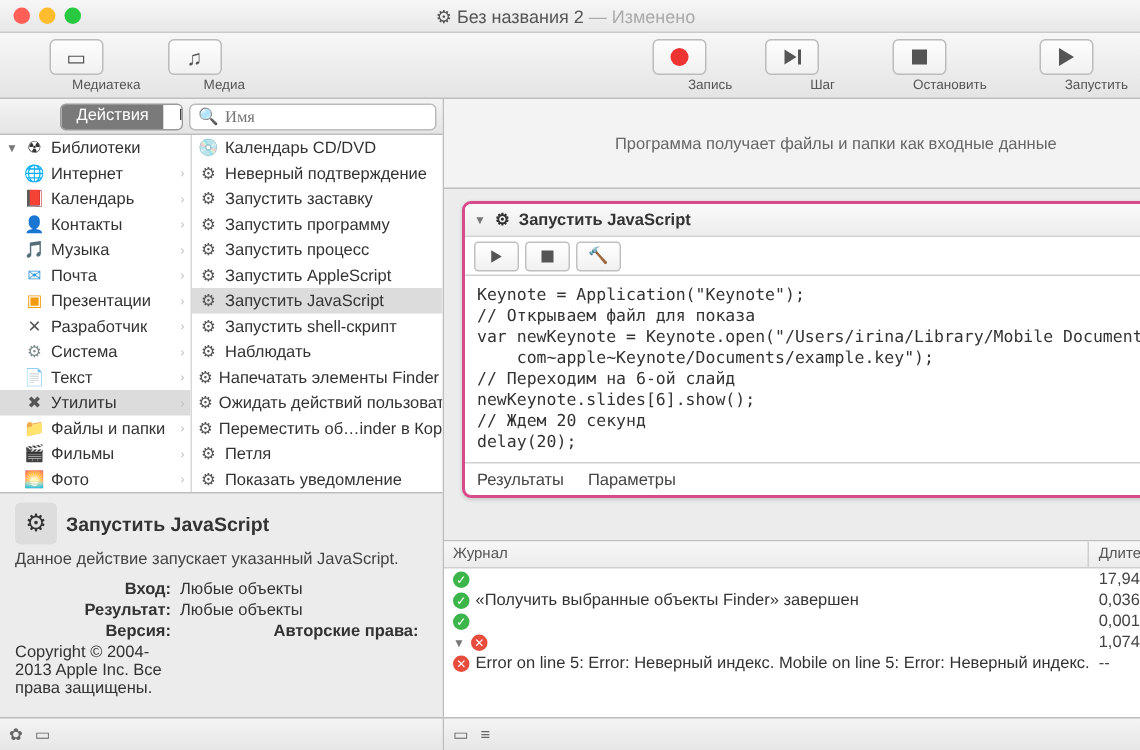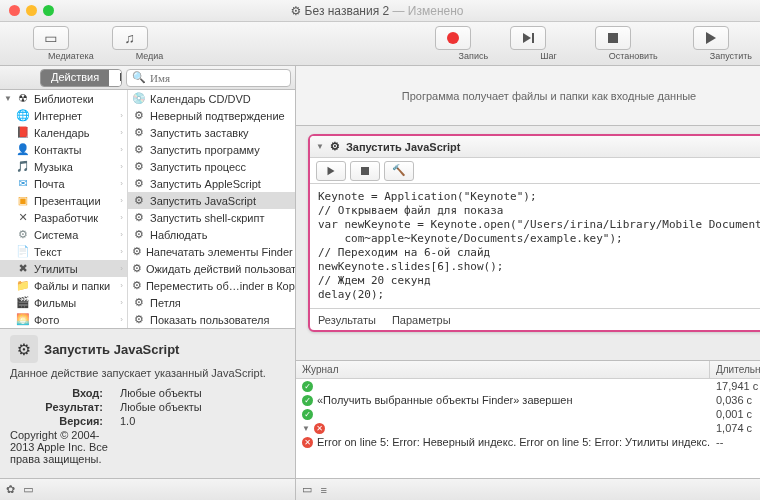--- a/index.html
+++ b/index.html
@@ -44,21 +44,21 @@
 .li .ic { width: 14px; height: 14px; display: flex; align-items: center; justify-content: center; font-size: 11px; }
 .tri { color: #777; font-size: 8px; display:inline-block; width:8px; }
 .chev { color:#bbb; font-size:8px; margin-left:auto; }
 
 .info { height: 150px; border-top: 1px solid #bdbdbd; background: #ececec; padding: 6px 10px; overflow: hidden; }
 .info-head { display:flex; align-items:center; gap:6px; margin-bottom:4px; }
 .info-head .big-ic { width:28px; height:28px; background:#ddd; border-radius:4px; display:flex; align-items:center;justify-content:center;font-size:16px; }
 .info-head b { font-size: 13px; }
 .info-desc { font-size: 11px; color: #444; margin-bottom: 8px; }
 .info-kv { display: grid; grid-template-columns: 110px 1fr; row-gap: 2px; font-size: 11px; }
-.info-kv .k { text-align: right; font-weight: bold; padding-right: 17px; }
+.info-kv .k { text-align: right; font-weight: bold; padding-right: 6px; }
 .footer { height: 22px; border-top:1px solid #bdbdbd; background:linear-gradient(#f4f4f4,#e6e6e6); display:flex; align-items:center; padding:0 6px; gap:8px; color:#666; }
 
 .right { flex: 1; display: flex; flex-direction: column; background: #ececec; }
 .msg { height: 60px; border-bottom:1px solid #bdbdbd; background:#f3f3f3; display:flex; align-items:center; justify-content:center; color:#666; font-size:11px; }
 .canvas { flex:1; padding:8px 12px 4px 12px; overflow:auto; }
 .action-box { border:2px solid #d94a8a; border-radius:6px; background:#fff; overflow:hidden; box-shadow:0 1px 3px rgba(0,0,0,.15); margin-bottom:6px; }
 .ab-head { background:linear-gradient(#fafafa,#ececec); border-bottom:1px solid #d0d0d0; height:22px; display:flex; align-items:center; padding:0 6px; gap:6px; font-weight:bold; font-size:11px; }
 .ab-tools { height:26px; border-bottom:1px solid #d0d0d0; display:flex; align-items:center; padding:0 6px; gap:4px; }
 .ab-tools .tbtn { width:30px; height:20px; border:1px solid #c0c0c0; border-radius:3px; background:linear-gradient(#fff,#f1f1f1); display:flex; align-items:center; justify-content:center; font-size:11px; color:#444; }
 .code { padding:6px 8px; font-family: Menlo, Consolas, monospace; font-size:11px; line-height:14px; white-space:pre; color:#333; }
@@ -290,37 +290,37 @@
           <div class="li">
             <span class="ic ic-gear">⚙</span>
             <span>Переместить об…inder в Корзину</span>
           </div>
           <div class="li">
             <span class="ic ic-gear">⚙</span>
             <span>Петля</span>
           </div>
           <div class="li">
             <span class="ic ic-gear">⚙</span>
-            <span>Показать пользователя</span>
+            <span>Показать уведомление</span>
           </div>
         </div>
     </div>
     <div class="info">
       <div class="info-head">
         <div class="big-ic">⚙︎</div>
         <b>Запустить JavaScript</b>
       </div>
       <div class="info-desc">Данное действие запускает указанный JavaScript.</div>
       <div class="info-kv">
         <div class="k">Вход:</div>
           <div>Любые объекты</div>
         <div class="k">Результат:</div>
           <div>Любые объекты</div>
         <div class="k">Версия:</div>
-          <div>1.0</div>
+        <div class="k">Авторские права:</div>
           <div>Copyright © 2004-2013 Apple Inc. Все права защищены.</div>
       </div>
     </div>
     <div class="footer">
       <span>✿</span>
       <span>▭</span>
     </div>
   </div>
 
   <div class="right">
@@ -386,21 +386,21 @@
           <div class="lrow">
             <div class="lmain">
               <span class="tri">▼</span>
               <span class="dot-err">✕</span>
             </div>
             <div class="ldur">1,074 с</div>
           </div>
           <div class="lrow">
             <div class="lmain indent">
               <span class="dot-err">✕</span>
-              <span>Error on line 5: Error: Неверный индекс. Error on line 5: Error: Утилиты индекс.</span>
+              <span>Error on line 5: Error: Неверный индекс. Mobile on line 5: Error: Неверный индекс.</span>
             </div>
             <div class="ldur">--</div>
           </div>
         </div>
     </div>
     <div class="right-footer">
       <span>▭</span>
       <span>≡</span>
     </div>
   </div>

